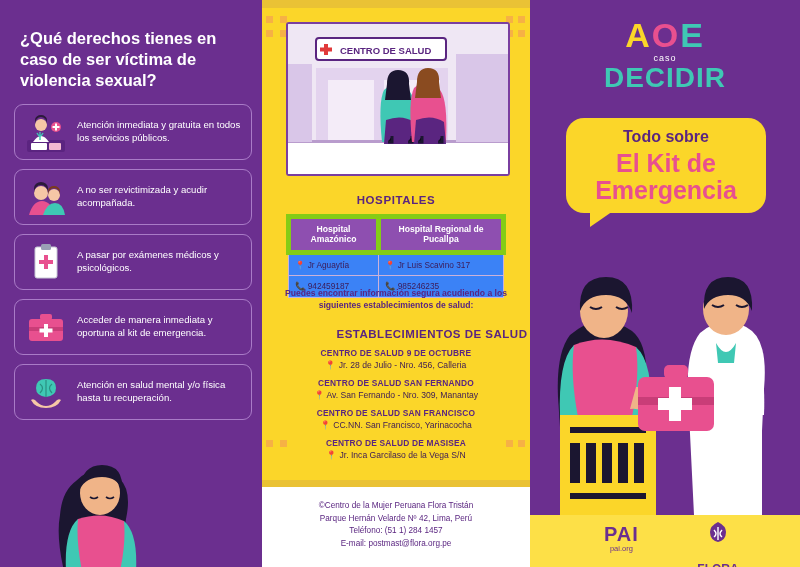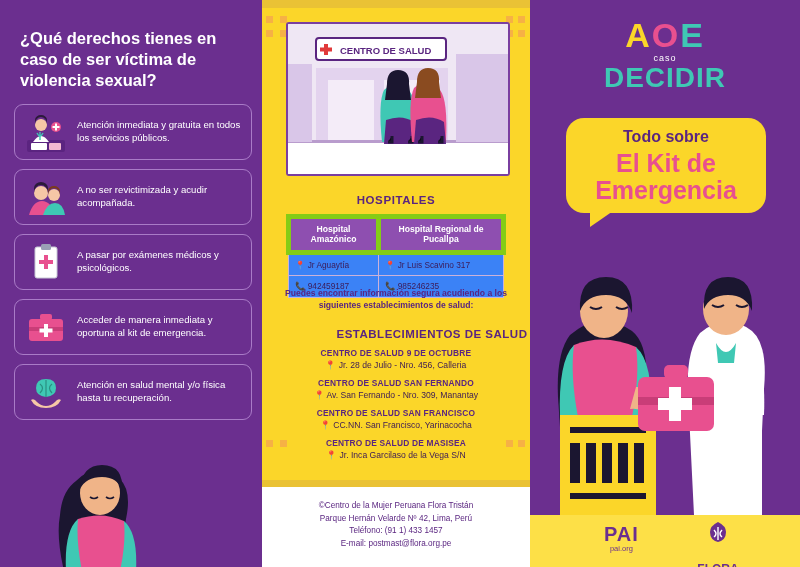--- a/index.html
+++ b/index.html
@@ -318,21 +318,21 @@
       </div>
       <div class="estab">
         <div class="n">CENTRO DE SALUD DE MASISEA</div>
         <div class="a"><span class="pin">📍</span> <span>Jr. Inca Garcilaso de la Vega S/N</span></div>
       </div>
     </div>
 
     <div class="mid-footer">
       <div>©Centro de la Mujer Peruana Flora Tristán</div>
       <div>Parque Hernán Velarde Nº 42, Lima, Perú</div>
-      <div>Teléfono: (91 1) 433 1457</div>
+      <div>Teléfono: (51 1) 284 1457</div>
       <div>E-mail: postmast@flora.org.pe</div>
     </div>
   </div>
 
   <div class="panel-right">
 
     <div class="logo-aoe">
       <div class="letters">
         <span class="a">A</span><span class="o">O</span><span class="e">E</span>
       </div>

